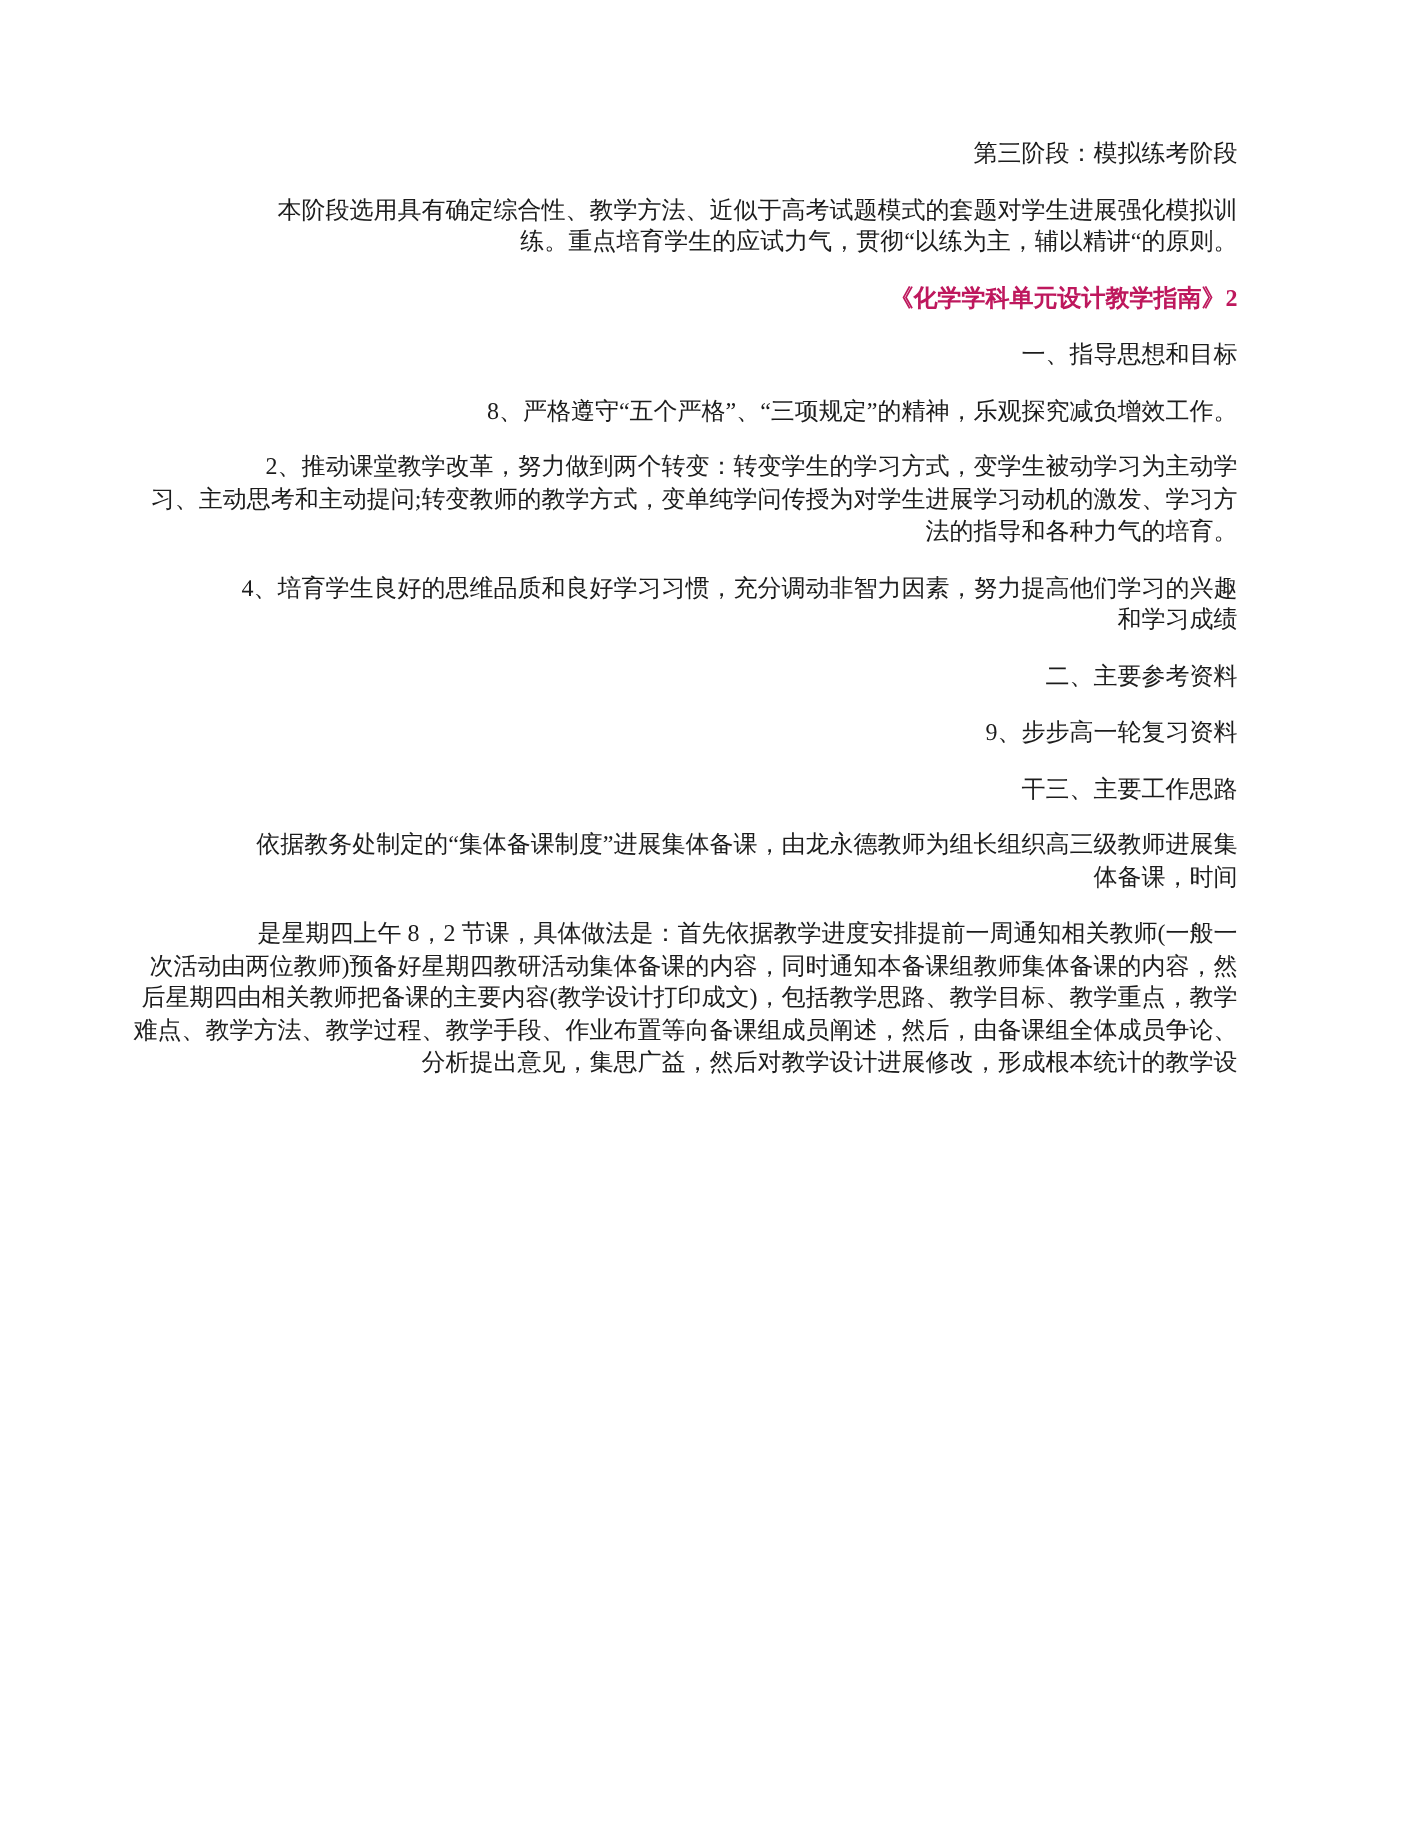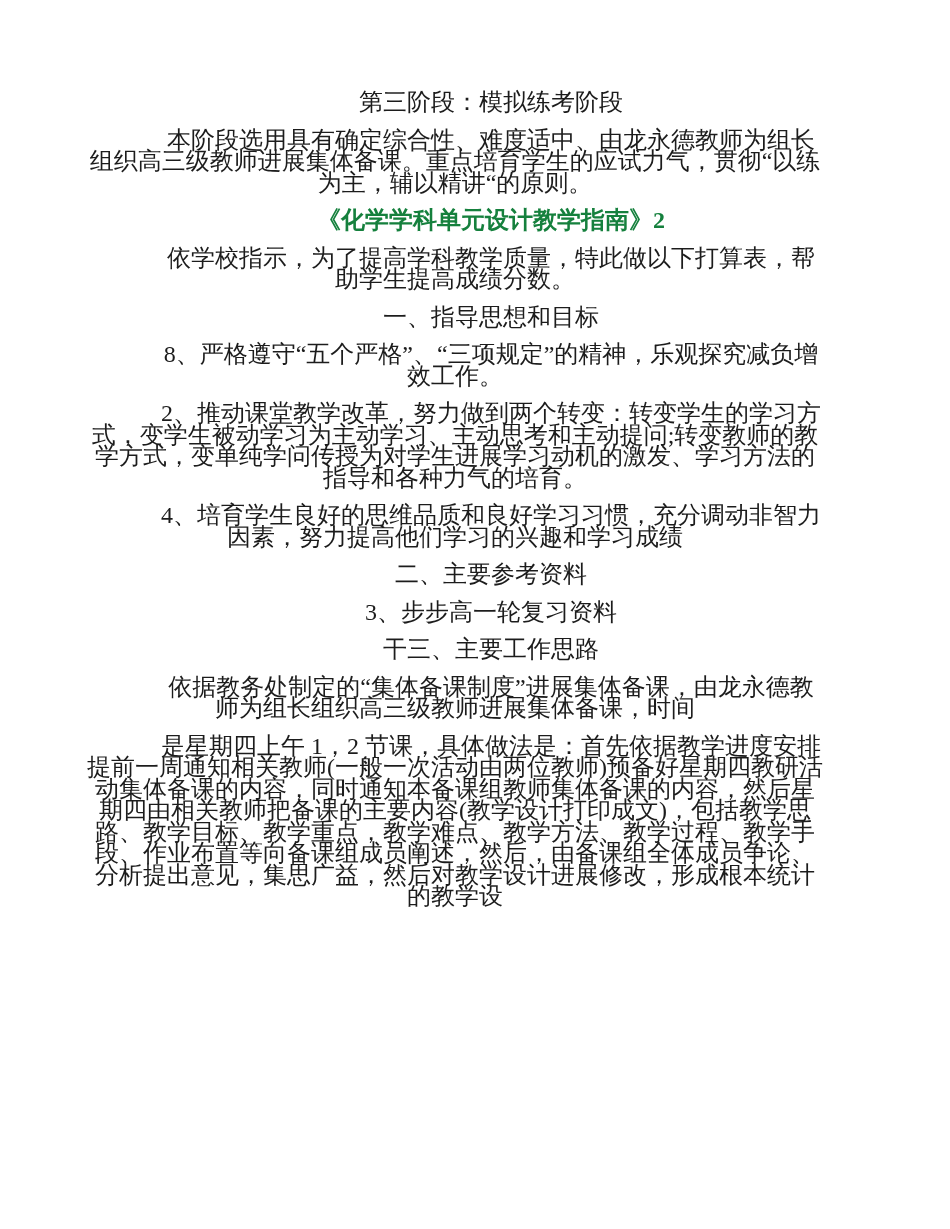--- a/index.html
+++ b/index.html
@@ -15,44 +15,43 @@
   }
   .page {
     box-sizing: border-box;
     width: 950px;
     height: 1229px;
     padding: 92px 125px 0 85px;
     background: #ffffff;
   }
   .doc p {
     margin: 0 0 16px 0;
-    font-size: 24px;
+    font-size: 16px;
     line-height: 21.5px;
     text-indent: 72px;
     color: #1c1c1c;
-    text-align: center;
+    text-align: right;
     word-break: break-all;
   }
   .doc p.blue-heading {
-    color: #15803d;
+    color: #be185d;
     font-weight: bold;
   }
 </style>
 </head>
 <body>
 
 <div class="page">
   <div class="doc">
     <p>第三阶段：模拟练考阶段</p>
-    <p>本阶段选用具有确定综合性、难度适中、由龙永德教师为组长组织高三级教师进展集体备课。重点培育学生的应试力气，贯彻“以练为主，辅以精讲“的原则。</p>
+    <p>本阶段选用具有确定综合性、教学方法、近似于高考试题模式的套题对学生进展强化模拟训练。重点培育学生的应试力气，贯彻“以练为主，辅以精讲“的原则。</p>
     <p class="blue-heading">《化学学科单元设计教学指南》2</p>
-    <p>依学校指示，为了提高学科教学质量，特此做以下打算表，帮助学生提高成绩分数。</p>
     <p>一、指导思想和目标</p>
     <p>8、严格遵守“五个严格”、“三项规定”的精神，乐观探究减负增效工作。</p>
     <p>2、推动课堂教学改革，努力做到两个转变：转变学生的学习方式，变学生被动学习为主动学习、主动思考和主动提问;转变教师的教学方式，变单纯学问传授为对学生进展学习动机的激发、学习方法的指导和各种力气的培育。</p>
     <p>4、培育学生良好的思维品质和良好学习习惯，充分调动非智力因素，努力提高他们学习的兴趣和学习成绩</p>
     <p>二、主要参考资料</p>
-    <p>3、步步高一轮复习资料</p>
+    <p>9、步步高一轮复习资料</p>
     <p>干三、主要工作思路</p>
     <p>依据教务处制定的“集体备课制度”进展集体备课，由龙永德教师为组长组织高三级教师进展集体备课，时间</p>
-    <p>是星期四上午 1，2 节课，具体做法是：首先依据教学进度安排提前一周通知相关教师(一般一次活动由两位教师)预备好星期四教研活动集体备课的内容，同时通知本备课组教师集体备课的内容，然后星期四由相关教师把备课的主要内容(教学设计打印成文)，包括教学思路、教学目标、教学重点，教学难点、教学方法、教学过程、教学手段、作业布置等向备课组成员阐述，然后，由备课组全体成员争论、分析提出意见，集思广益，然后对教学设计进展修改，形成根本统计的教学设</p>
+    <p>是星期四上午 8，2 节课，具体做法是：首先依据教学进度安排提前一周通知相关教师(一般一次活动由两位教师)预备好星期四教研活动集体备课的内容，同时通知本备课组教师集体备课的内容，然后星期四由相关教师把备课的主要内容(教学设计打印成文)，包括教学思路、教学目标、教学重点，教学难点、教学方法、教学过程、教学手段、作业布置等向备课组成员阐述，然后，由备课组全体成员争论、分析提出意见，集思广益，然后对教学设计进展修改，形成根本统计的教学设</p>
   </div>
 </div>
 
 </body></html>

